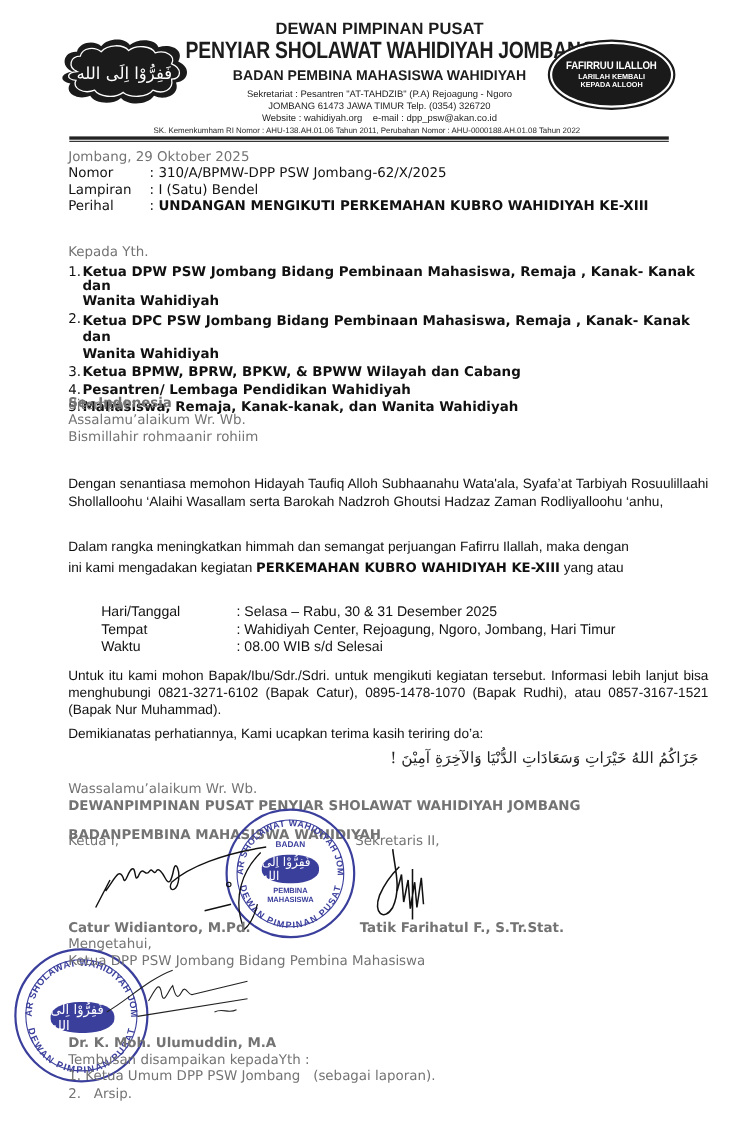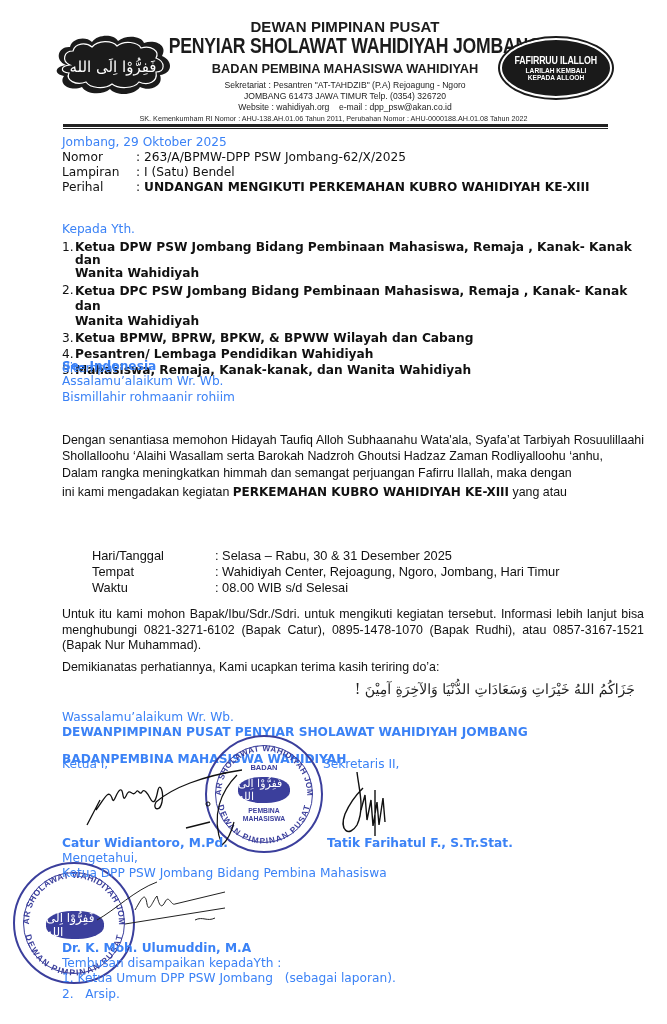--- a/index.html
+++ b/index.html
@@ -22,21 +22,21 @@
   .kop-t2 { position: absolute; top: 34px; left: 0; width: 100%; font-size: 21.5px; font-weight: bold; transform: scaleX(0.82); transform-origin: center; white-space: nowrap; letter-spacing: -0.3px; }
   .kop-t3 { position: absolute; top: 61px; left: 0; width: 100%; font-size: 12.8px; font-weight: bold; }
   .kop-t4 { position: absolute; top: 80px; left: 0; width: 100%; font-size: 8.6px; }
   .kop-t5 { position: absolute; top: 91px; left: 0; width: 100%; font-size: 8.6px; }
   .kop-t6 { position: absolute; top: 102px; left: 0; width: 100%; font-size: 8.6px; white-space: pre; }
   .kop-sk { position: absolute; top: 114px; left: 0; width: 667px; text-align: center; font-family: "Liberation Sans", sans-serif; font-size: 7.2px; color: #2a2a2a; }
   .rule1 { position: absolute; left: 63px; top: 124px; width: 545px; height: 3px; background: #222; }
   .rule2 { position: absolute; left: 63px; top: 128px; width: 545px; height: 1px; background: #222; }
 
   
-  .txt { position: absolute; left: 62px; font-size: 12.2px; line-height: 15px; white-space: nowrap; color: #3b82f6; }
+  .txt { position: absolute; left: 62px; font-size: 12.2px; line-height: 15px; white-space: nowrap; color: #737373; }
   .bold { font-weight: bold; }
   .meta-row { position: absolute; left: 62px; font-size: 12.2px; white-space: nowrap; }
   .meta-row .k { display: inline-block; width: 74px; }
 
   .list { position: absolute; left: 62px; width: 590px; font-size: 12.2px; }
   .li { position: relative; padding-left: 13px; line-height: 13px; margin-bottom: 3px; }
   .li .num { position: absolute; left: 0; top: 0; font-weight: normal; }
   .li .lbl { font-weight: bold; }
 
   .para { position: absolute; left: 62px; width: 582px; font-family: "Liberation Sans", sans-serif; font-size: 12.4px; line-height: 15.5px; text-align: justify; color: #111; }
@@ -85,21 +85,21 @@
     <div class="l3">KEPADA ALLOOH</div>
   </div>
 
   <div class="kop-sk">SK. Kemenkumham RI Nomor : AHU-138.AH.01.06 Tahun 2011, Perubahan Nomor : AHU-0000188.AH.01.08 Tahun 2022</div>
   <div class="rule1"></div>
   <div class="rule2"></div>
 </div>
 
 <div class="txt" style="top:135px;">Jombang, 29 Oktober 2025</div>
 <div class="meta-row" style="top:150px;">
-  <span class="k">Nomor</span><span>: 263/A/BPMW-DPP PSW Jombang-62/X/2025</span>
+  <span class="k">Nomor</span><span>: 310/A/BPMW-DPP PSW Jombang-62/X/2025</span>
 </div>
 <div class="meta-row" style="top:165px;">
   <span class="k">Lampiran</span><span>: I (Satu) Bendel</span>
 </div>
 <div class="meta-row" style="top:180px;">
   <span class="k">Perihal</span><span>: </span><span class="bold">UNDANGAN MENGIKUTI PERKEMAHAN KUBRO WAHIDIYAH KE-XIII</span>
 </div>
 
 <div class="txt" style="top:222px;">Kepada Yth.</div>
 
@@ -128,21 +128,21 @@
   </div>
 </div>
 
 <div class="txt bold" style="top:348px;margin-top:11px;">Se– Indonesia</div>
 <div class="txt" style="top:362px; line-height:12px;">ditempat</div>
 <div class="txt" style="top:374px;">Assalamu’alaikum Wr. Wb.</div>
 <div class="txt" style="top:390px;">Bismillahir rohmaanir rohiim</div>
 
 <div class="para" style="top:433px;">Dengan senantiasa memohon Hidayah Taufiq Alloh Subhaanahu Wata'ala, Syafa’at Tarbiyah Rosuulillaahi Shollalloohu ‘Alaihi Wasallam serta Barokah Nadzroh Ghoutsi Hadzaz Zaman Rodliyalloohu ‘anhu,</div>
 
-<div class="para jl" style="top:464px; line-height:19px;">
+<div class="para jl" style="top:488px; line-height:19px;">
   <div>Dalam rangka meningkatkan himmah dan semangat perjuangan Fafirru Ilallah, maka dengan</div>
   <div style="white-space:nowrap;"><span>ini kami mengadakan kegiatan </span><b>PERKEMAHAN KUBRO WAHIDIYAH KE-XIII</b><span> yang atau</span></div>
 </div>
 
 <div class="detail" style="top:548px;">
   <span class="k">Hari/Tanggal</span><span>: Selasa – Rabu, 30 &amp; 31 Desember 2025</span>
 </div>
 <div class="detail" style="top:564px;">
   <span class="k">Tempat</span><span>: Wahidiyah Center, Rejoagung, Ngoro, Jombang, Hari Timur</span>
 </div>

